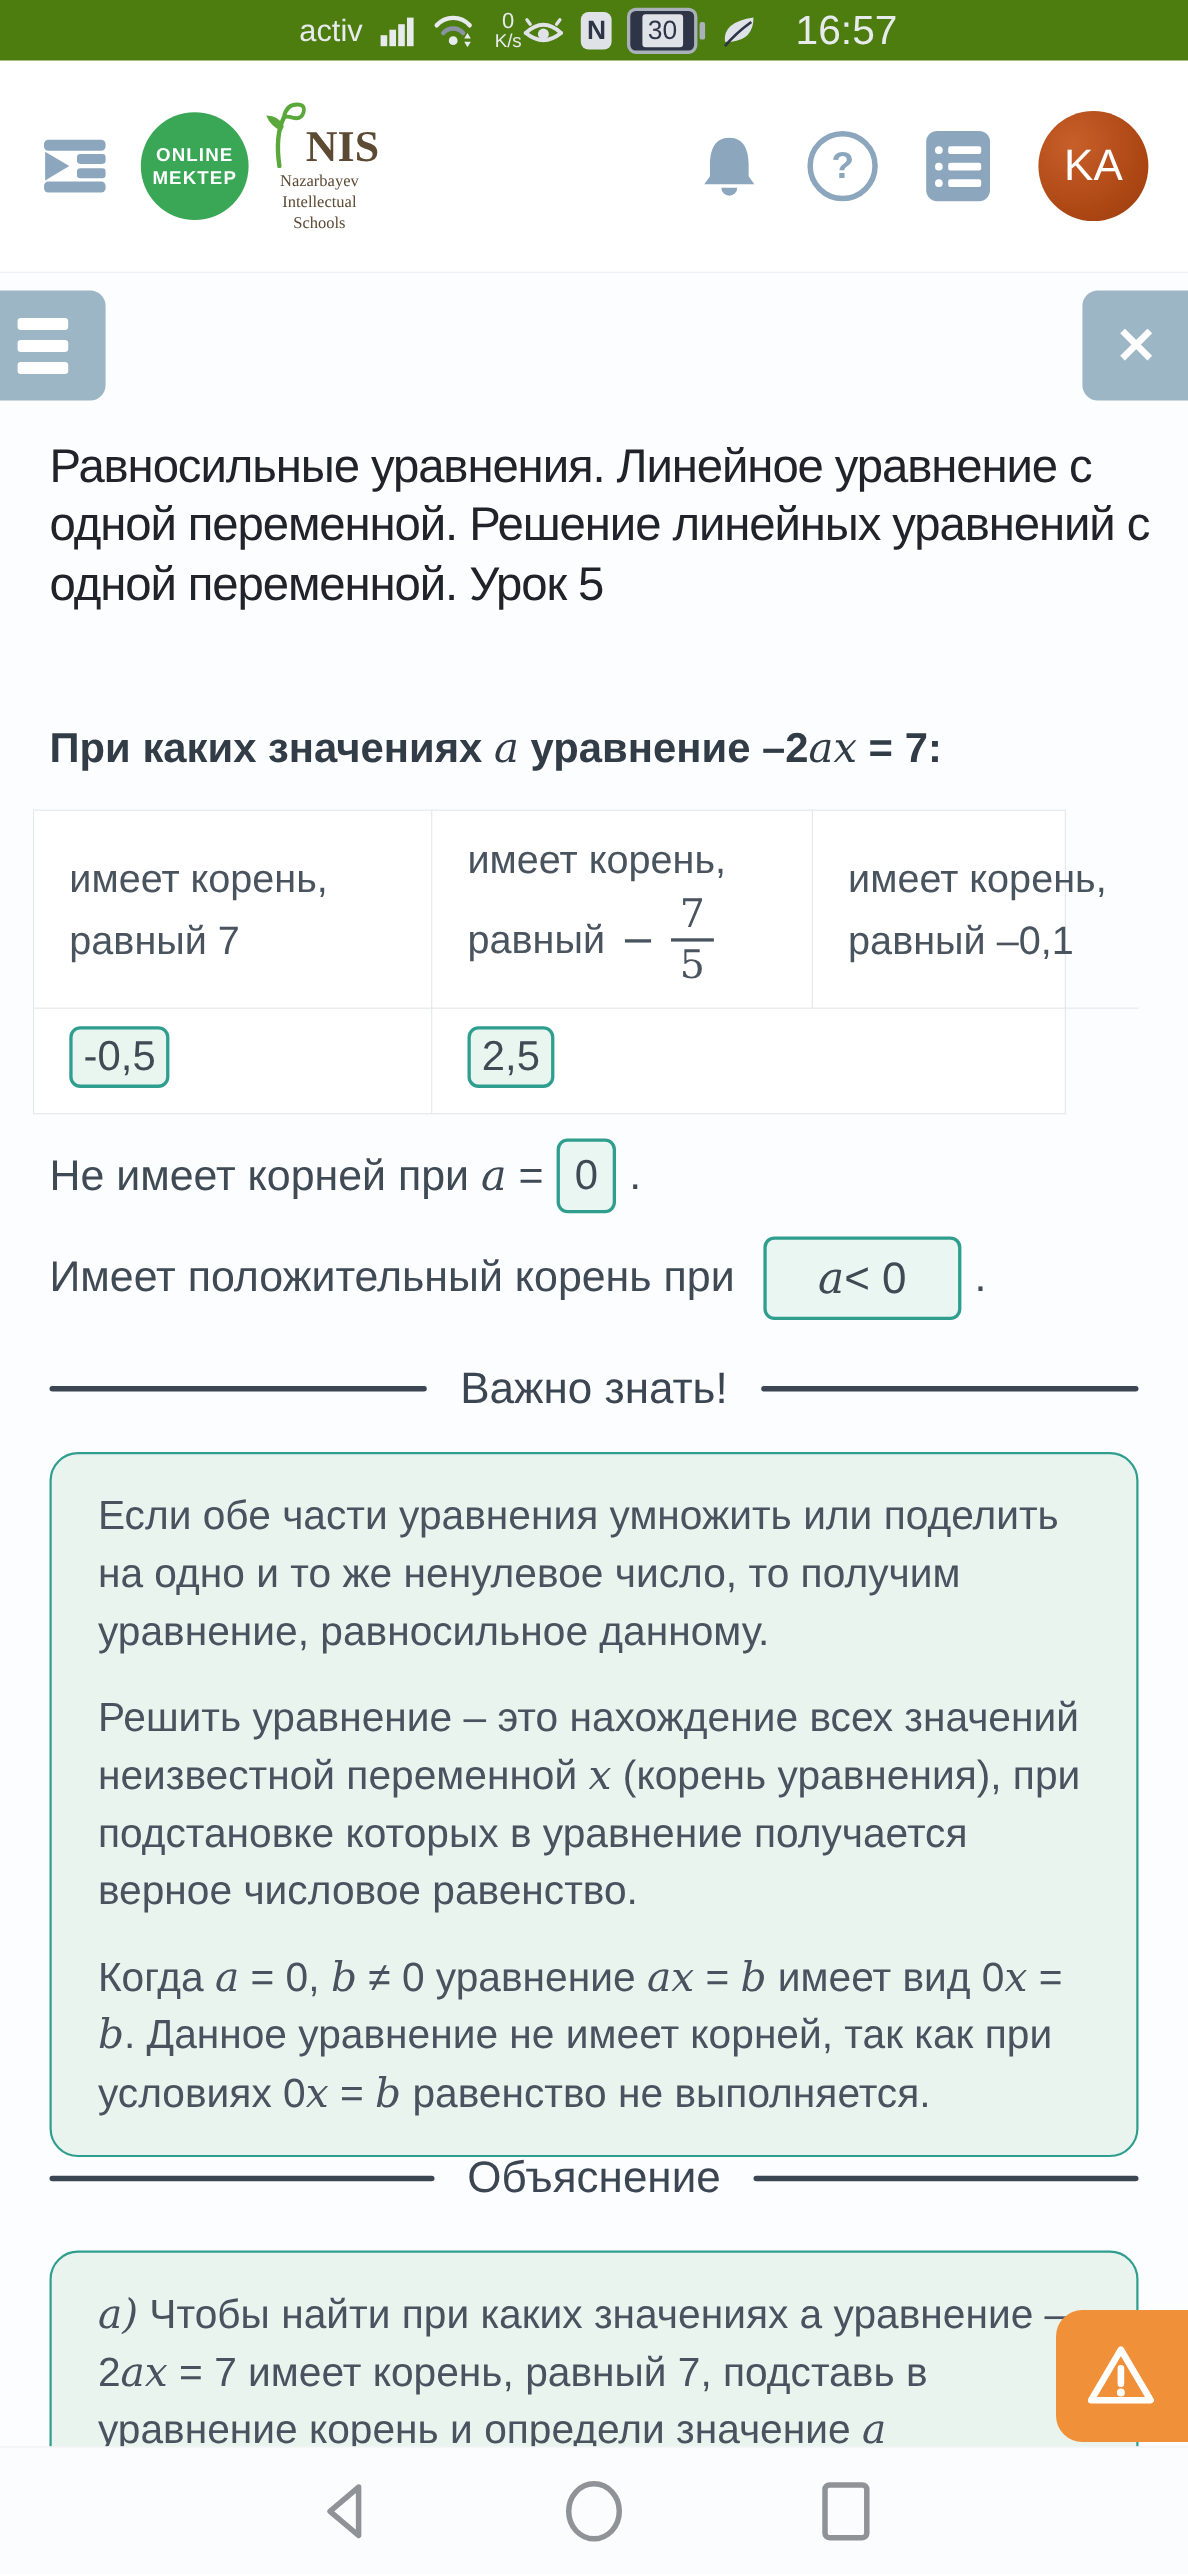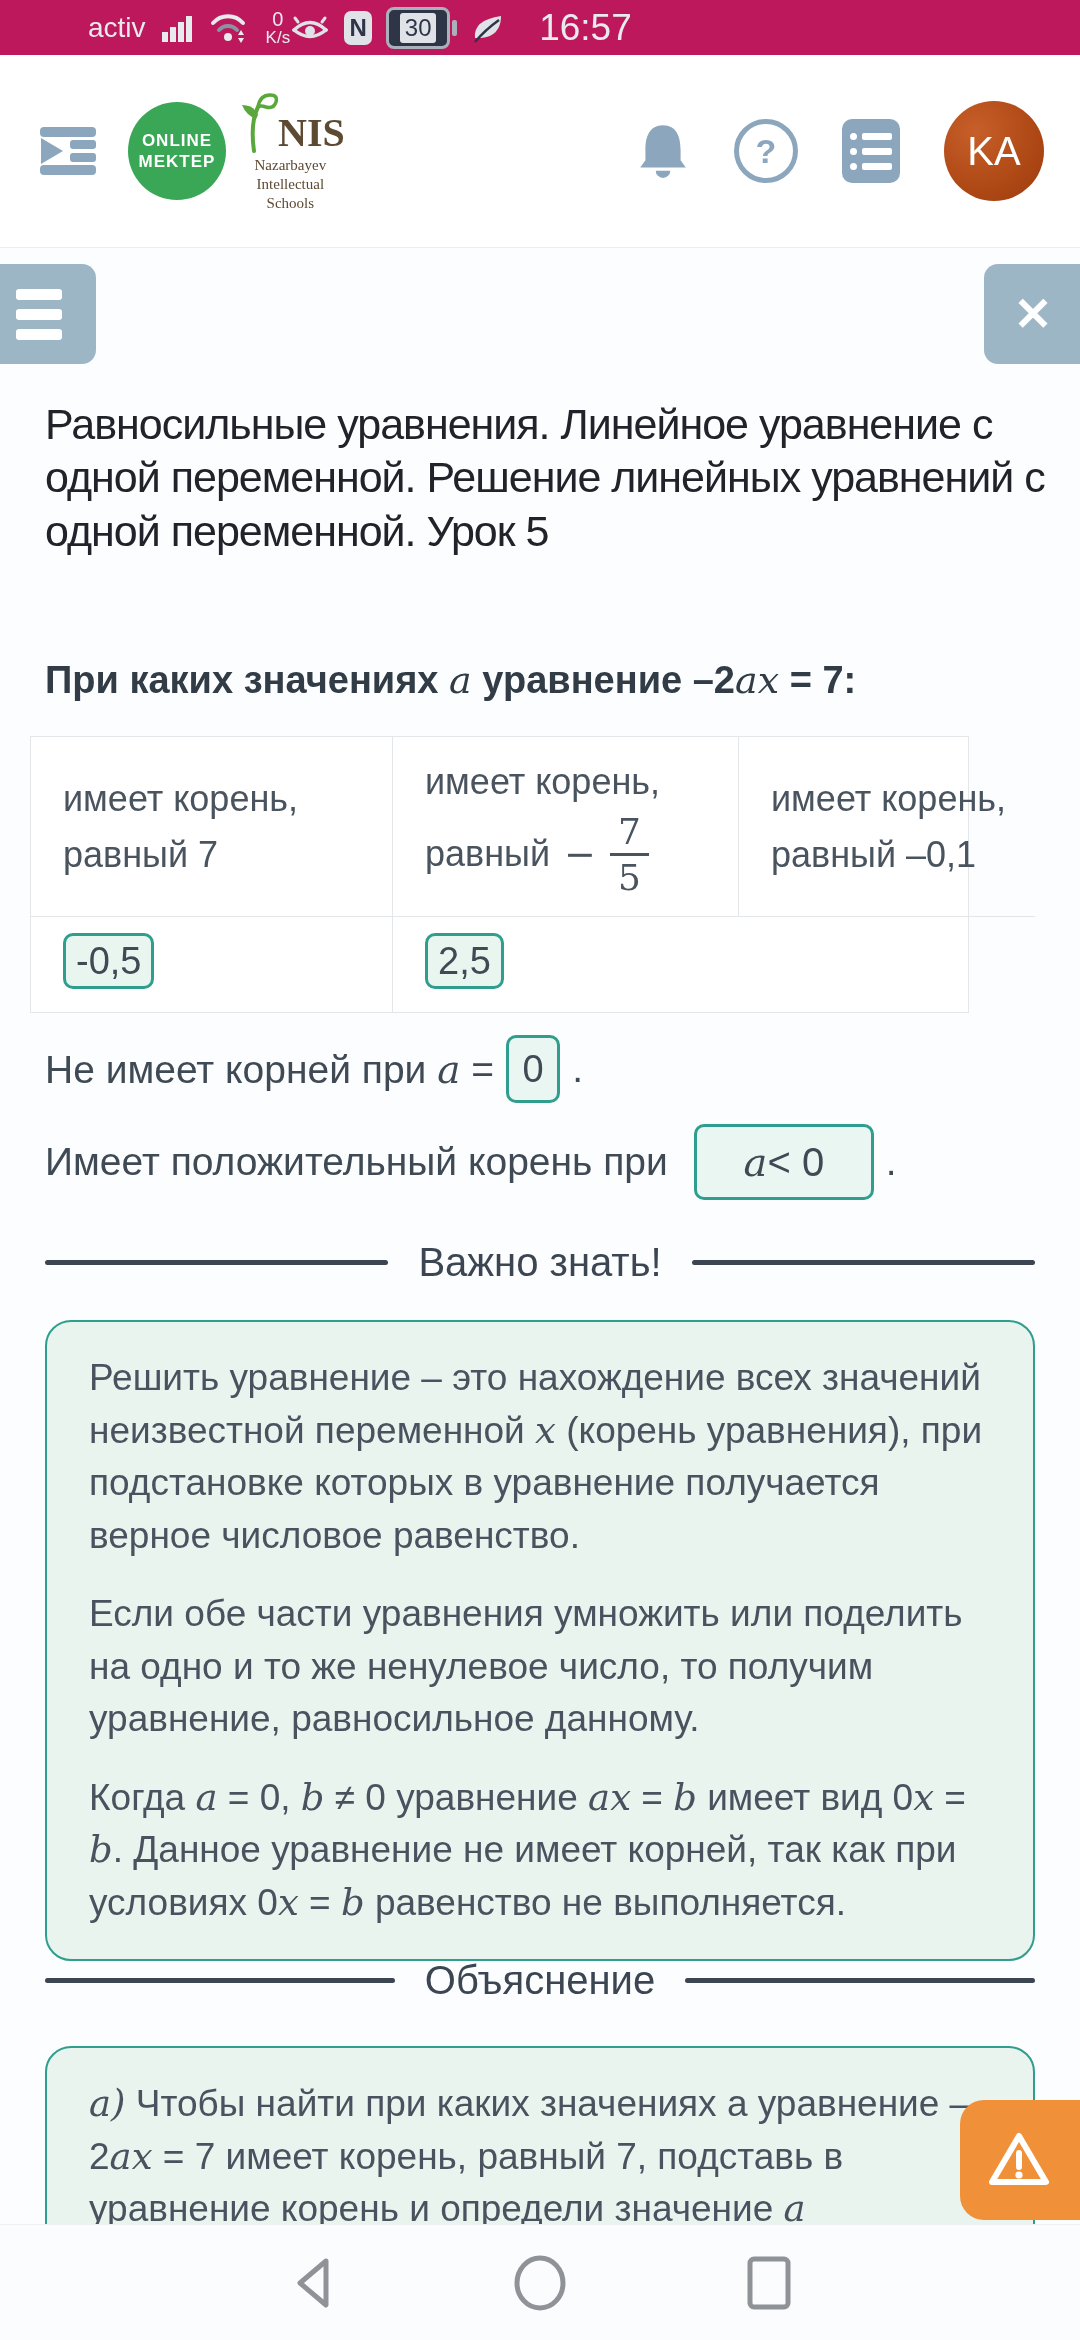--- a/index.html
+++ b/index.html
@@ -1,21 +1,21 @@
 <!DOCTYPE html>
 <html><head>
 <meta charset="utf-8">
 <style>
   html,body{margin:0;padding:0;background:#555;}
   .screen{position:relative;width:1080px;height:2340px;overflow:hidden;
     background:#fcfdfe;font-family:"Liberation Sans",sans-serif;}
 
   
-  .status-bar{position:absolute;top:0;left:0;width:100%;height:55px;background:#be185d;
-    display:flex;justify-content:flex-start;align-items:center;box-sizing:border-box;
+  .status-bar{position:absolute;top:0;left:0;width:100%;height:55px;background:#4d7c0f;
+    display:flex;justify-content:center;align-items:center;box-sizing:border-box;
     padding:0 80px 0 88px;color:#e8ebee;z-index:10;}
   .sb-group{display:flex;align-items:center;gap:14px;}
   .sb-carrier{font-size:28px;}
   .sb-speed{display:flex;flex-direction:column;align-items:center;line-height:1;}
   .sb-speed .v{font-size:20px;} .sb-speed .u{font-size:17px;}
   .sb-time{font-size:37px;margin-left:20px;}
   .nfc-box{width:28px;height:34px;background:#dfe3e8;border-radius:7px;display:flex;
     align-items:center;justify-content:center;color:#2d3547;font-weight:700;font-size:24px;}
   .batt{display:flex;align-items:center;}
   .batt-body{min-width:58px;height:36px;border:3px solid #aab1bb;border-radius:8px;background:#2d3547;
@@ -279,22 +279,22 @@
       </span>
     <span>.</span>
   </div>
 
   <div class="divider dv-1">
     <div class="d-line"></div>
     <span>Важно знать!</span>
     <div class="d-line"></div>
   </div>
   <div class="info-box ib-1">
+    <p><span>Если обе части уравнения умножить или поделить на одно и то же ненулевое число, то получим уравнение, равносильное данному.</span></p>
     <p><span>Решить уравнение – это нахождение всех значений неизвестной переменной </span><span class="mvar">x</span><span> (корень уравнения), при подстановке которых в уравнение получается верное числовое равенство.</span></p>
-    <p><span>Если обе части уравнения умножить или поделить на одно и то же ненулевое число, то получим уравнение, равносильное данному.</span></p>
     <p><span>Когда </span><span class="mvar">a</span><span> = 0, </span><span class="mvar">b</span><span> ≠ 0 уравнение </span><span class="mvar">ax</span><span> = </span><span class="mvar">b</span><span> имеет вид 0</span><span class="mvar">x</span><span> = </span><span class="mvar">b</span><span>. Данное уравнение не имеет корней, так как при условиях 0</span><span class="mvar">x</span><span> = </span><span class="mvar">b</span><span> равенство не выполняется.</span></p>
   </div>
 
   <div class="divider dv-2">
     <div class="d-line"></div>
     <span>Объяснение</span>
     <div class="d-line"></div>
   </div>
   <div class="info-box ib-2">
     <p><span class="mvar">a)</span><span>  Чтобы найти при каких значениях а уравнение –2</span><span class="mvar">ax</span><span> = 7 имеет корень, равный 7, подставь в уравнение корень и определи значение </span><span class="mvar">a</span></p>

